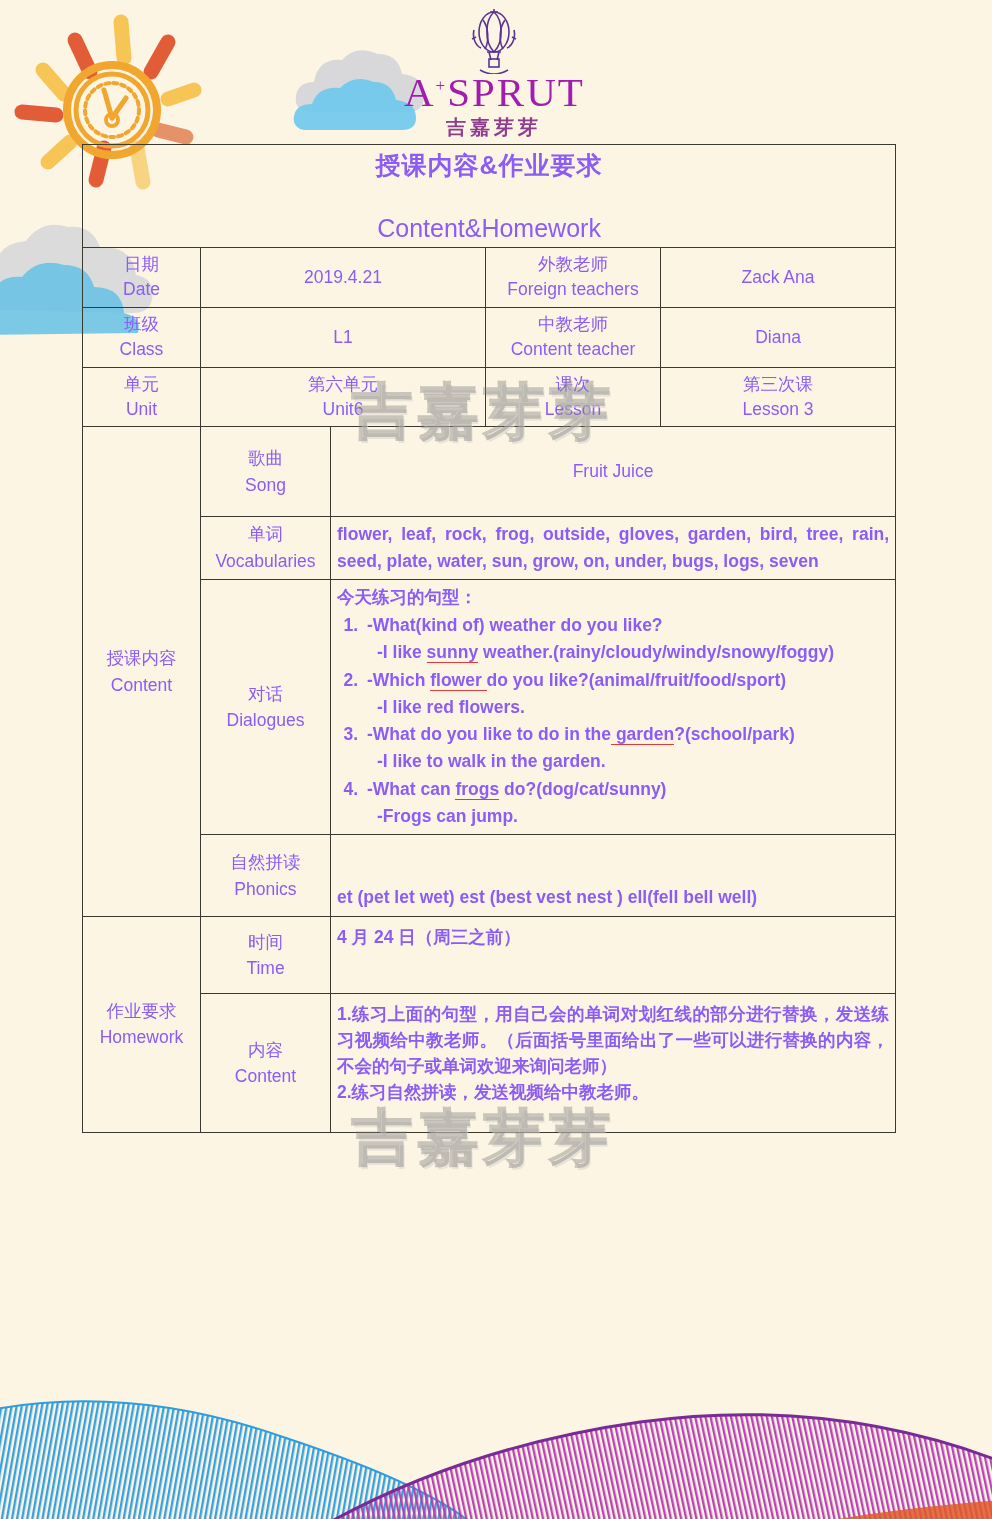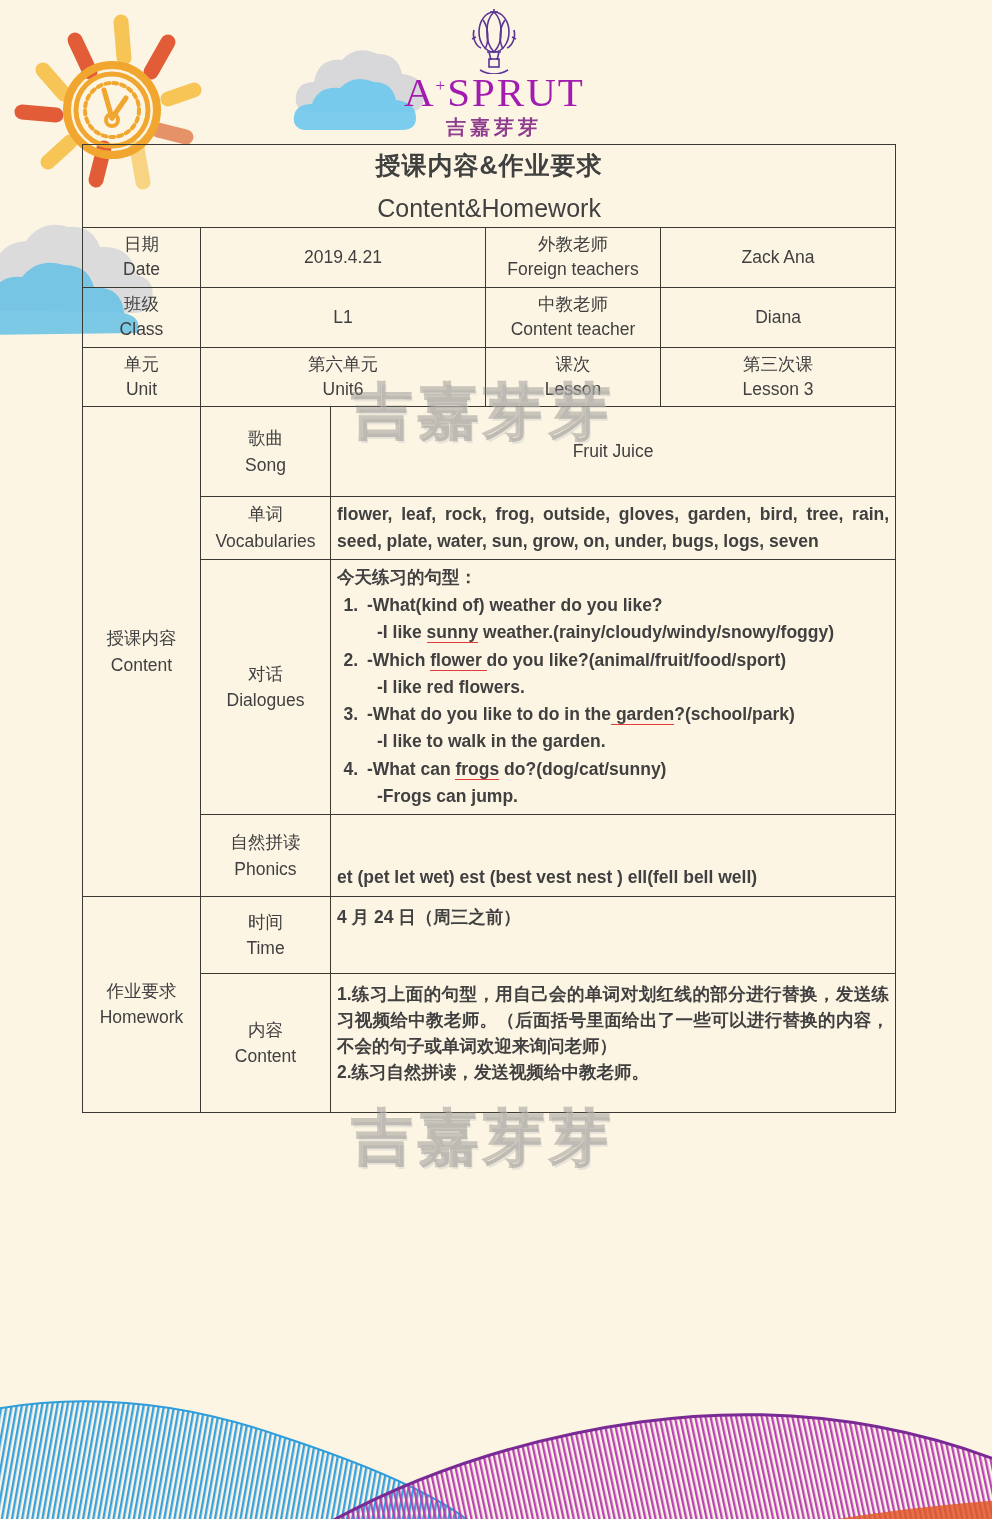--- a/index.html
+++ b/index.html
@@ -82,33 +82,33 @@
     width: 813px;
     border-collapse: collapse;
     z-index: 2;
     table-layout: fixed;
   }
   #lesson-table td {
     border: 1px solid #3a3a32;
     padding: 4px 6px;
     vertical-align: middle;
     font-size: 17.5px;
-    color: #404040;
+    color: #8b5cf6;
     background: transparent;
   }
   .ctr  { text-align: center; }
   .lft  { text-align: left; font-weight: bold; }
   .ln   { line-height: 1.45; }
 
   td.title-cell {
     text-align: center;
     padding: 14px 0 18px 0;
   }
   .title-cn { font-size: 25px; font-weight: bold; letter-spacing: 1px; }
-  .title-en { font-size: 25px; margin-top: 12px; letter-spacing: 0px; }
+  .title-en { font-size: 25px; margin-top: 32px; letter-spacing: 0px; }
 
   .sect-label { font-size: 18px; line-height: 1.5; }
   .big-label  { font-size: 18.5px; line-height: 1.5; }
 
   .vocab-text { font-size: 17.5px; line-height: 1.54; text-align: justify; }
 
   .dlg { font-size: 17.5px; line-height: 1.56; }
   .dlg .head { margin-bottom: 1px; }
   .dlg ol {
     margin: 0;

